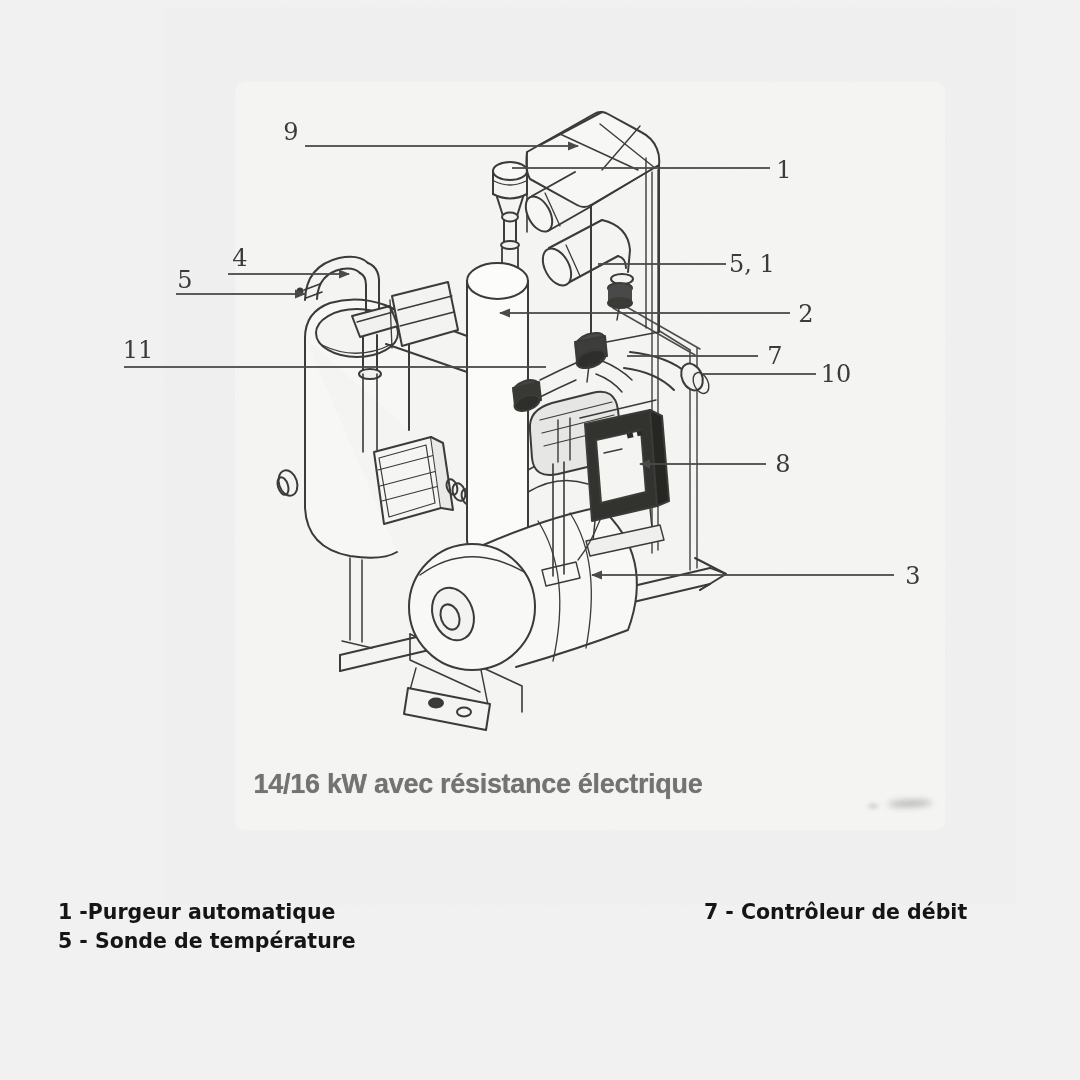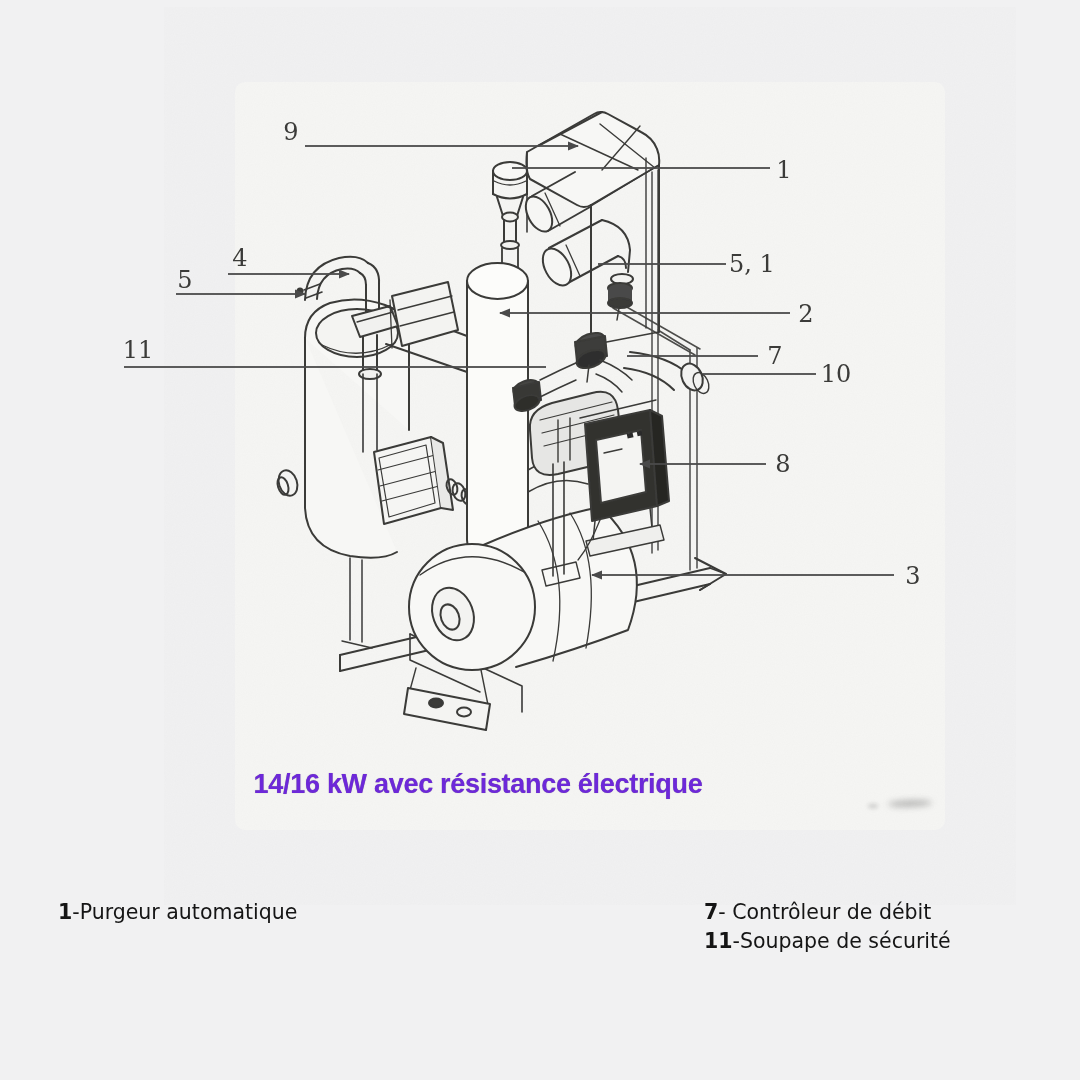--- a/index.html
+++ b/index.html
@@ -10,31 +10,31 @@
   }
   .stage{position:absolute;inset:0;}
   svg{position:absolute;left:0;top:0;}
 
   
   .caption{
     position:absolute;left:178px;top:769px;width:600px;
     text-align:center;
     font-family:"Liberation Sans", sans-serif;
     font-weight:700;font-size:27px;letter-spacing:-0.3px;
-    color:#6d28d9;
+    color:#737373;
     text-shadow:0 0 0.7px rgba(60,60,60,.55);
   }
 
   
   .legend-col{position:absolute;top:898px;line-height:28.7px;
     font-size:20.5px;color:#151515;white-space:nowrap;}
   .legend-col.left{left:58px;width:420px;}
   .legend-col.right{left:704px;width:340px;}
   .legend-row .ln{font-weight:700;}
-  .legend-row .lt{font-weight:400;}
+  .legend-row .lt{font-weight:700;margin-left:7px;}
 
   
   .smudge{
     position:absolute;left:888px;top:800px;width:44px;height:7px;
     background:rgba(90,90,90,.38);border-radius:50%;
     filter:blur(3px);
     transform:rotate(-2deg);
   }
   .smudge2{
     position:absolute;left:868px;top:804px;width:10px;height:4px;
@@ -293,21 +293,21 @@
           <line x1="124" y1="367" x2="546" y2="367" class="leader"></line>
           <text x="138" y="358" text-anchor="middle" class="callout-text">11</text>
         </g>
       </g>
   </svg>
 
   <div class="caption">14/16 kW avec résistance électrique</div>
 
   <div class="legend-col left">
       <div class="legend-row"><span class="ln">1</span><span class="lt">-Purgeur automatique</span></div>
+      <div class="legend-row"><span class="ln">5</span><span class="lt">- Sonde de température</span></div>
     </div>
   <div class="legend-col right">
       <div class="legend-row"><span class="ln">7</span><span class="lt">- Contrôleur de débit</span></div>
-      <div class="legend-row"><span class="ln">11</span><span class="lt">-Soupape de sécurité</span></div>
     </div>
 
   <div class="smudge"></div>
   <div class="smudge2"></div>
 </div>
 
 </body></html>

